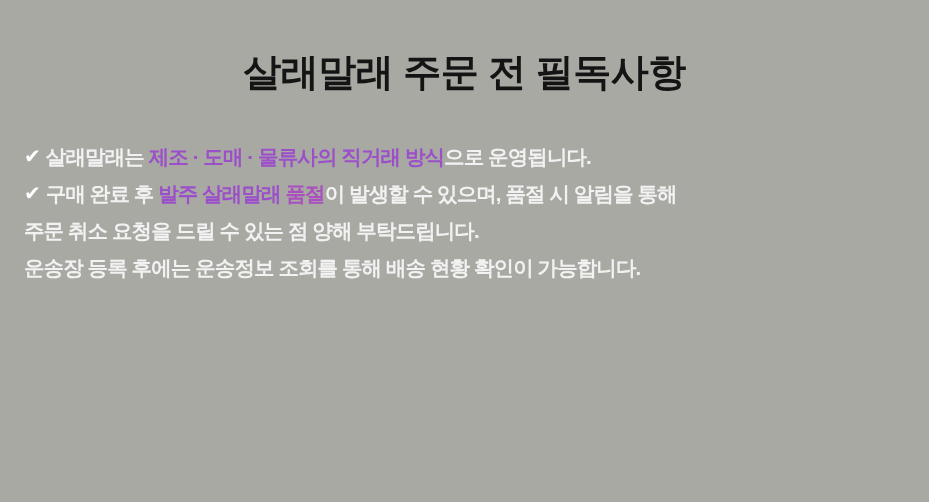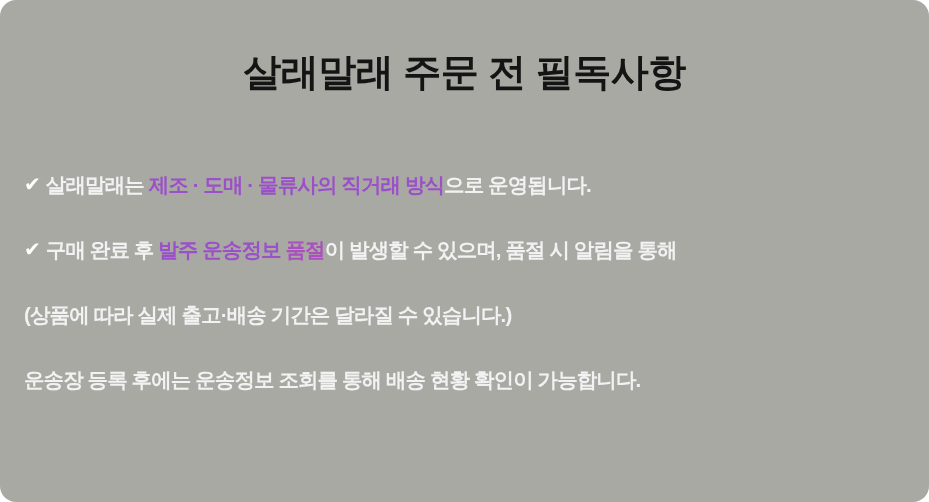--- a/index.html
+++ b/index.html
@@ -12,21 +12,20 @@
     height: 502px;
     overflow: hidden;
     font-family: "Liberation Sans", "DejaVu Sans", sans-serif;
   }
   #notice-canvas {
     position: relative;
     width: 929px;
     height: 502px;
     background: #a9a9a4;
     box-sizing: border-box;
-    border-radius: 16px;
   }
   #notice-title {
     position: absolute;
     top: 52px;
     left: 0;
     width: 929px;
     text-align: center;
     color: #141414;
     font-size: 38px;
     font-weight: bold;
@@ -42,21 +41,20 @@
   }
   .notice-line {
     display: block;
     height: 37px;
     line-height: 37px;
     color: #f2f2f2;
     font-size: 20.5px;
     font-weight: bold;
     letter-spacing: -0.9px;
     white-space: nowrap;
-    margin-top: 28px;
   }
   .check-mark {
     display: inline-block;
     color: #ffffff;
     font-size: 20px;
     font-weight: bold;
     margin-right: 6px;
     transform: translateY(-1px);
   }
   .seg {
@@ -74,18 +72,18 @@
 </style>
 </head>
 <body>
 
 <div id="notice-canvas">
 
   <div id="notice-title">살래말래 주문 전 필독사항</div>
 
   <div id="notice-body">
       <div class="notice-line"><span class="check-mark">✔</span><span class="seg seg-plain">살래말래는 </span><span class="seg seg-accent">제조 · 도매 · 물류사의 직거래 방식</span><span class="seg seg-plain">으로 운영됩니다.</span></div>
-      <div class="notice-line"><span class="check-mark">✔</span><span class="seg seg-plain">구매 완료 후 </span><span class="seg seg-accent">발주 운송정보 </span><span class="seg seg-accent2">품절</span><span class="seg seg-plain">이 발생할 수 있으며, 품절 시 알림을 통해</span></div>
-      <div class="notice-line"><span class="seg seg-plain">(상품에 따라 실제 출고·배송 기간은 달라질 수 있습니다.)</span></div>
+      <div class="notice-line"><span class="check-mark">✔</span><span class="seg seg-plain">구매 완료 후 </span><span class="seg seg-accent">발주 살래말래 </span><span class="seg seg-accent2">품절</span><span class="seg seg-plain">이 발생할 수 있으며, 품절 시 알림을 통해</span></div>
+      <div class="notice-line"><span class="seg seg-plain">주문 취소 요청을 드릴 수 있는 점 양해 부탁드립니다.</span></div>
       <div class="notice-line"><span class="seg seg-plain">운송장 등록 후에는 운송정보 조회를 통해 배송 현황 확인이 가능합니다.</span></div>
     </div>
 
 </div>
 
 </body></html>

